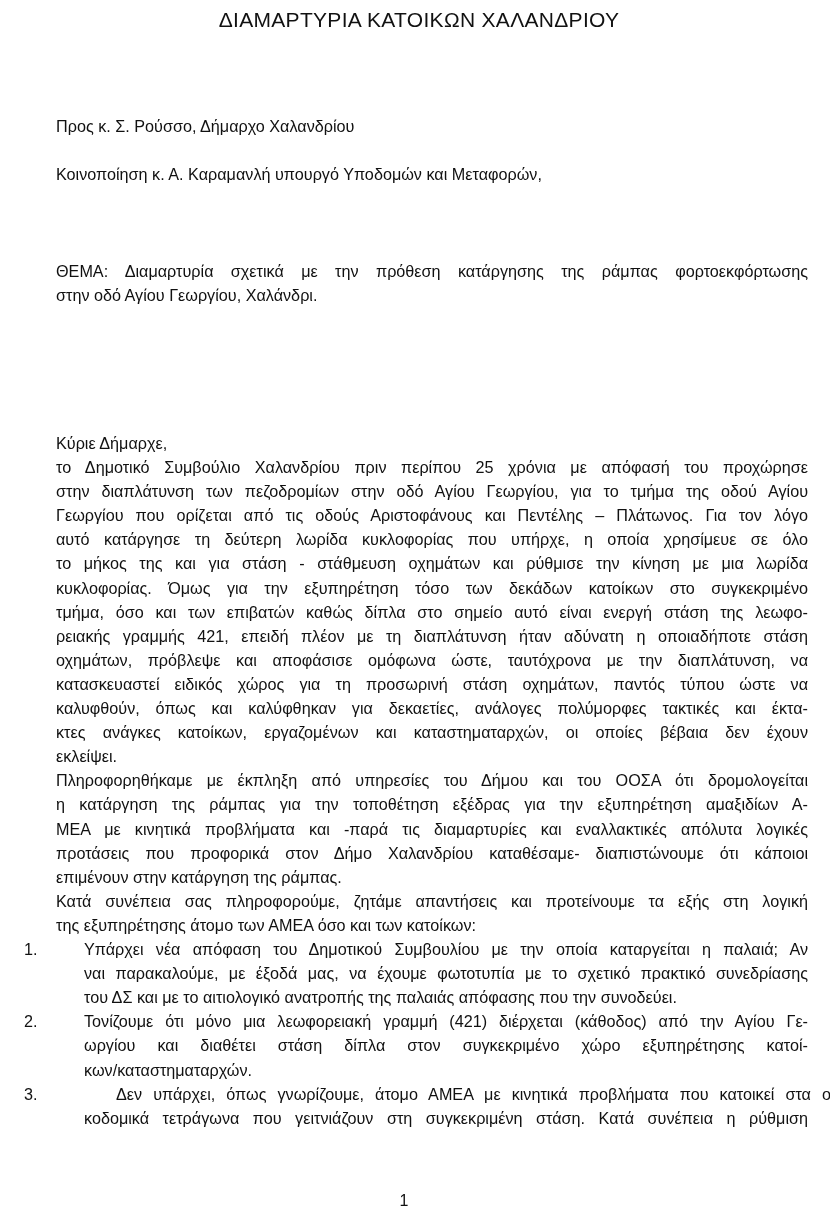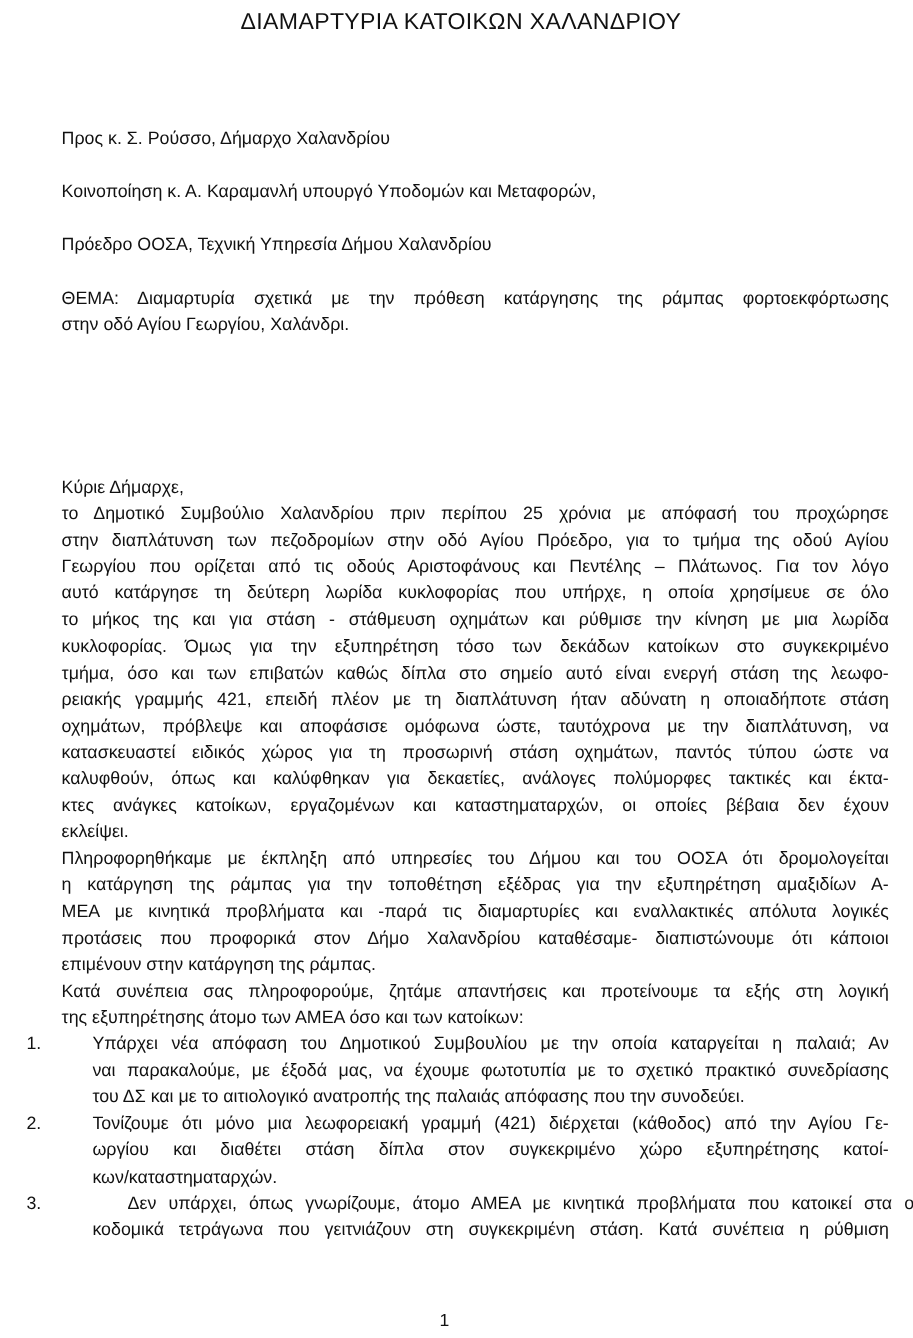--- a/index.html
+++ b/index.html
@@ -27,30 +27,29 @@
   </style>
 </head>
 <body>
 
 <div class="page">
   <div class="title">ΔΙΑΜΑΡΤΥΡΙΑ ΚΑΤΟΙΚΩΝ ΧΑΛΑΝΔΡΙΟΥ</div>
 
   <div class="line" style="top:162px">Κοινοποίηση κ. Α. Καραμανλή υπουργό Υποδομών και Μεταφορών,</div>
 
   <div class="line" style="top:114px">Προς κ. Σ. Ρούσσο, Δήμαρχο Χαλανδρίου</div>
-  <div class="line" style="top:210px">Πρόεδρο ΟΟΣΑ, Τεχνική Υπηρεσία Δήμου Χαλανδρίου</div>
 
   <div class="line just" style="top:259px">ΘΕΜΑ: Διαμαρτυρία σχετικά με την πρόθεση κατάργησης της ράμπας φορτοεκφόρτωσης</div>
   <div class="line" style="top:283px">στην οδό Αγίου Γεωργίου, Χαλάνδρι.</div>
 
   <div class="line" style="top:431px">Κύριε Δήμαρχε,</div>
 
   <div id="p1">
       <div class="line just" style="top: 455px;">το Δημοτικό Συμβούλιο Χαλανδρίου πριν περίπου 25 χρόνια με απόφασή του προχώρησε</div>
-      <div class="line just" style="top: 479.1px;">στην διαπλάτυνση των πεζοδρομίων στην οδό Αγίου Πρόεδρο, για το τμήμα της οδού Αγίου</div>
+      <div class="line just" style="top: 479.1px;">στην διαπλάτυνση των πεζοδρομίων στην οδό Αγίου Γεωργίου, για το τμήμα της οδού Αγίου</div>
       <div class="line just" style="top: 503.2px;">Γεωργίου που ορίζεται από τις οδούς Αριστοφάνους και Πεντέλης – Πλάτωνος. Για τον λόγο</div>
       <div class="line just" style="top: 527.3px;">αυτό κατάργησε τη δεύτερη λωρίδα κυκλοφορίας που υπήρχε, η οποία χρησίμευε σε όλο</div>
       <div class="line just" style="top: 551.4px;">το μήκος της και για στάση - στάθμευση οχημάτων και ρύθμισε την κίνηση με μια λωρίδα</div>
       <div class="line just" style="top: 575.5px;">κυκλοφορίας. Όμως για την εξυπηρέτηση τόσο των δεκάδων κατοίκων στο συγκεκριμένο</div>
       <div class="line just" style="top: 599.6px;">τμήμα, όσο και των επιβατών καθώς δίπλα στο σημείο αυτό είναι ενεργή στάση της λεωφο-</div>
       <div class="line just" style="top: 623.7px;">ρειακής γραμμής 421, επειδή πλέον με τη διαπλάτυνση ήταν αδύνατη η οποιαδήποτε στάση</div>
       <div class="line just" style="top: 647.8px;">οχημάτων, πρόβλεψε και αποφάσισε ομόφωνα ώστε, ταυτόχρονα με την διαπλάτυνση, να</div>
       <div class="line just" style="top: 671.9px;">κατασκευαστεί ειδικός χώρος για τη προσωρινή στάση οχημάτων, παντός τύπου ώστε να</div>
       <div class="line just" style="top: 696px;">καλυφθούν, όπως και καλύφθηκαν για δεκαετίες, ανάλογες πολύμορφες τακτικές και έκτα-</div>
       <div class="line just" style="top: 720.1px;">κτες ανάγκες κατοίκων, εργαζομένων και καταστηματαρχών, οι οποίες βέβαια δεν έχουν</div>

